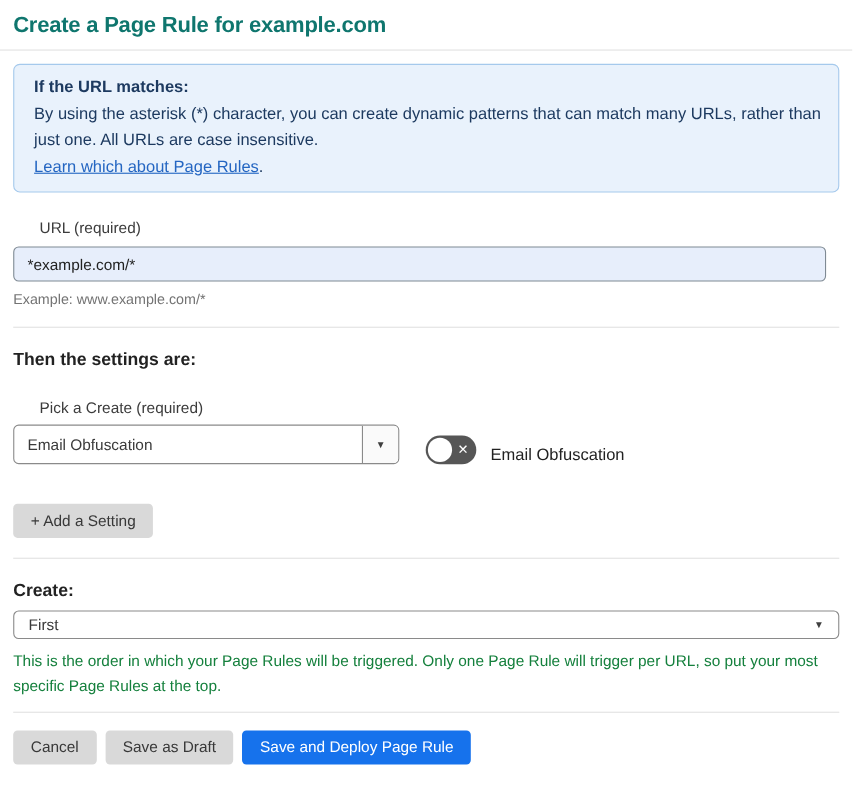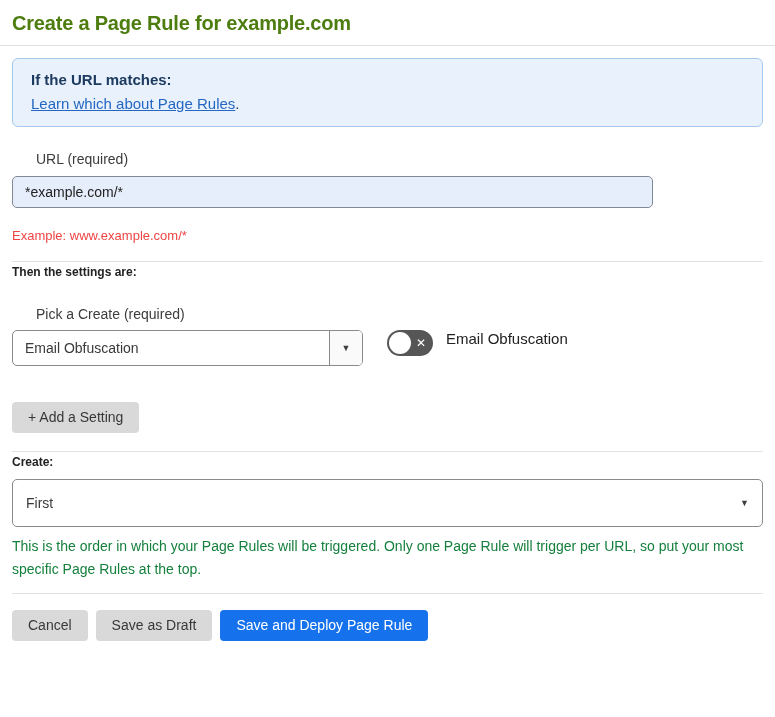--- a/index.html
+++ b/index.html
@@ -10,21 +10,21 @@
     color: #333;
   }
   .page {
     width: 775px;
     min-height: 717px;
     padding: 10px 12px 14px 12px;
   }
   .page-title {
     font-size: 20px;
     font-weight: bold;
-    color: #4d7c0f;
+    color: #0f766e;
     line-height: 26px;
     letter-spacing: -0.2px;
   }
   .divider {
     border: none;
     border-top: 1px solid #e2e2e2;
     height: 0;
   }
   .divider-title { margin: 9px -12px 0 -12px; }
   .info-box {
@@ -45,48 +45,49 @@
   }
   .field-label {
     margin-top: 24px;
     font-size: 14px;
     color: #3c3c3c;
     line-height: 17px;
     margin-left: 24px;
   }
   .url-input {
     margin-top: 8px;
-    width: 641px;
+    width: 739px;
     height: 32px;
     background: #e7eefb;
     border: 1px solid #7f8a94;
     border-radius: 5px;
     padding: 0 12px;
     font-size: 14px;
     color: #222;
     font-family: "Liberation Sans", sans-serif;
     outline: none;
   }
   .example-text {
-    margin-top: 20px;
+    margin-top: 8px;
     font-size: 13px;
-    color: #ef4444;
+    color: #737373;
     line-height: 16px;
   }
   .divider-1 { margin-top: 17px; }
   .section-heading {
-    font-size: 12px;
+    margin-top: 20px;
+    font-size: 16px;
     font-weight: bold;
     color: #222;
     line-height: 20px;
   }
   .setting-row {
     margin-top: 7px;
     display: flex;
-    align-items: flex-start;
+    align-items: flex-end;
   }
   .select-box {
     display: flex;
     align-items: stretch;
     width: 351px;
     height: 36px;
     background: #ffffff;
     border: 1px solid #8a8a8a;
     border-radius: 5px;
     overflow: hidden;
@@ -164,21 +165,21 @@
     color: #383838;
     text-align: right;
   }
   .add-setting-btn { margin-top: 36px; }
   .divider-2 { margin-top: 18px; }
   .order-select {
     margin-top: 7px;
     display: flex;
     align-items: center;
     width: 751px;
-    height: 48px;
+    height: 26px;
     background: #ffffff;
     border: 1px solid #8a8a8a;
     border-radius: 5px;
     padding: 0 13px;
     cursor: pointer;
   }
   .order-select .sel-text {
     flex: 1;
     font-size: 14px;
     color: #3a3a3a;
@@ -205,20 +206,21 @@
 <body>
 
 <div class="page">
 
   <h1 class="page-title">Create a Page Rule for example.com</h1>
 
   <hr class="divider divider-title">
 
   <div class="info-box">
     <div class="info-heading">If the URL matches:</div>
+    <div class="info-body">By using the asterisk (*) character, you can create dynamic patterns that can match many URLs, rather than just one. All URLs are case insensitive.</div>
     <div><a class="info-link">Learn which about Page Rules</a><span>.</span></div>
   </div>
 
   <div class="field-label">URL (required)</div>
   <input class="url-input" type="text" value="*example.com/*" style="">
   <div class="example-text">Example: www.example.com/*</div>
 
   <hr class="divider divider-1">
 
   <div class="section-heading">Then the settings are:</div>

